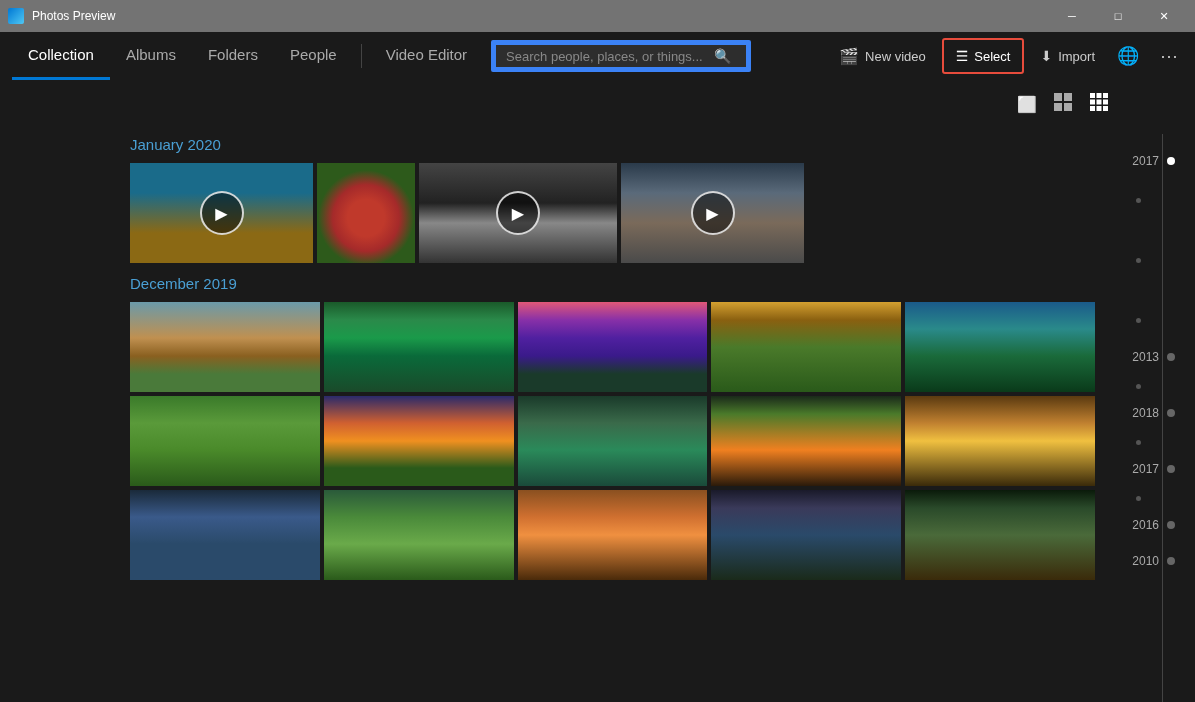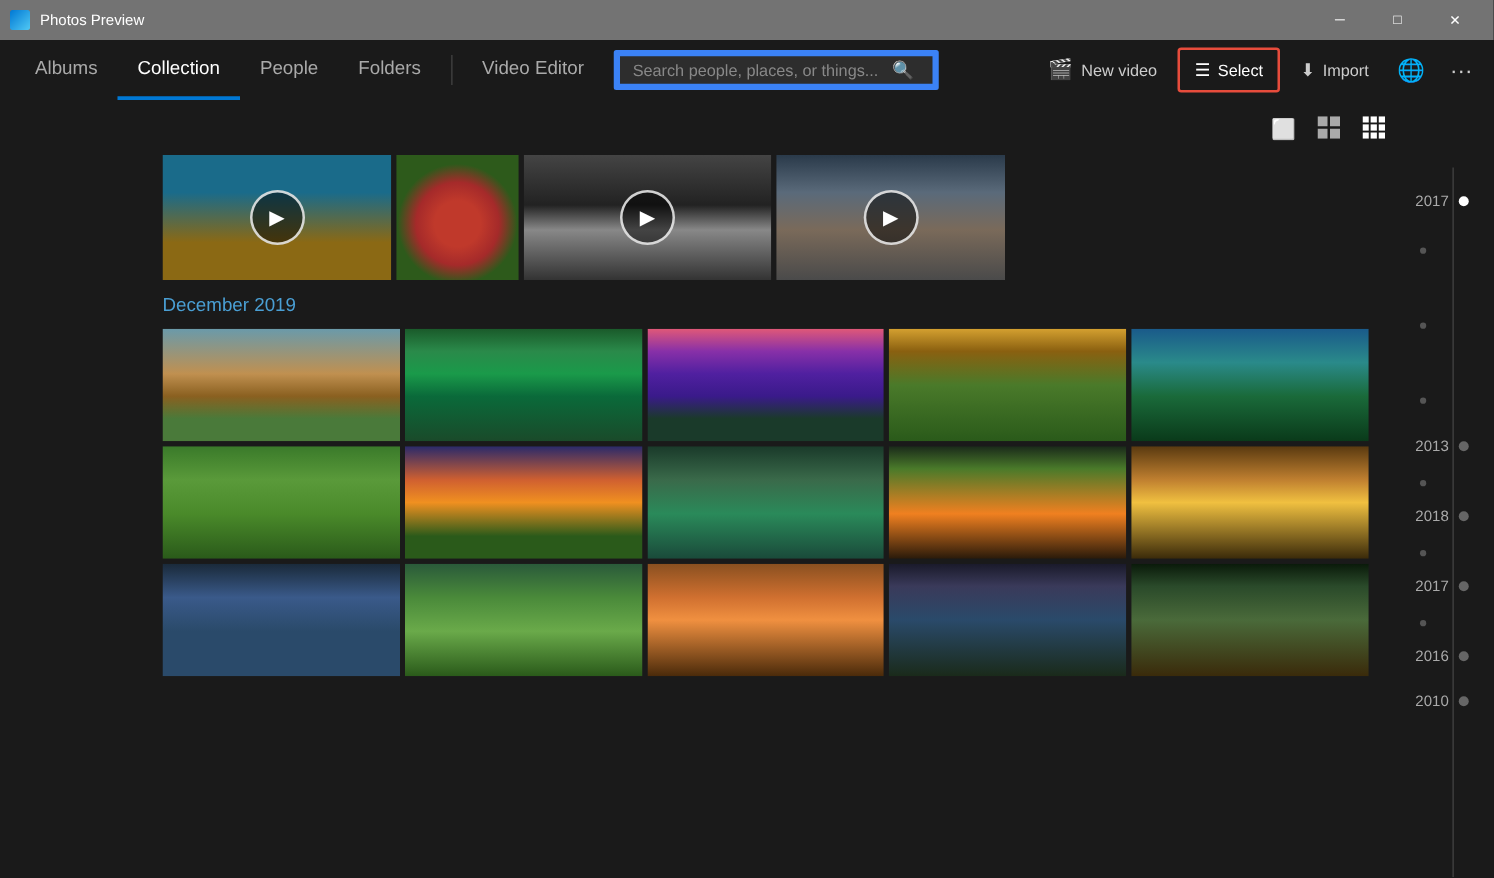--- a/index.html
+++ b/index.html
@@ -317,24 +317,24 @@
     <span class="titlebar-title">Photos Preview</span>
   </div>
   <div class="titlebar-controls">
     <button class="titlebar-btn">─</button>
     <button class="titlebar-btn">□</button>
     <button class="titlebar-btn close">✕</button>
   </div>
 </div>
 
 <div class="navbar">
+  <div class="nav-tab active">Collection</div>
   <div class="nav-tab">Albums</div>
-  <div class="nav-tab active">Collection</div>
+  <div class="nav-tab">Folders</div>
   <div class="nav-tab">People</div>
-  <div class="nav-tab">Folders</div>
   <div class="nav-divider"></div>
   <div class="nav-tab video-editor">Video Editor</div>
 
   <div class="search-box">
     <input type="text" placeholder="Search people, places, or things..." style="">
     <span style="color:#888;font-size:14px;">🔍</span>
   </div>
 
   <div class="navbar-right">
     <button class="nav-action-btn">
@@ -386,20 +386,21 @@
           <rect x="13" y="13" width="5" height="5"></rect>
       </svg>
     </span>
   </button>
 </div>
 
 <div class="main-content">
 
   <div class="photo-area">
 
+    <div class="section-title">January 2020</div>
     <div class="jan2020-row">
 
       <div class="photo-thumb" style="width:183px; height:100px;">
         <div class="thumb-inner photo-landscape" style="width:183px; height:100px;">
           <div class="play-btn">▶</div>
         </div>
       </div>
 
       <div class="photo-thumb" style="width:98px; height:100px;">
         <div class="thumb-inner photo-apple" style="width:98px; height:100px; background: radial-gradient(circle at 50% 55%, #c0392b 25%, #a52a2a 45%, #2d5a1b 65%);"></div>

